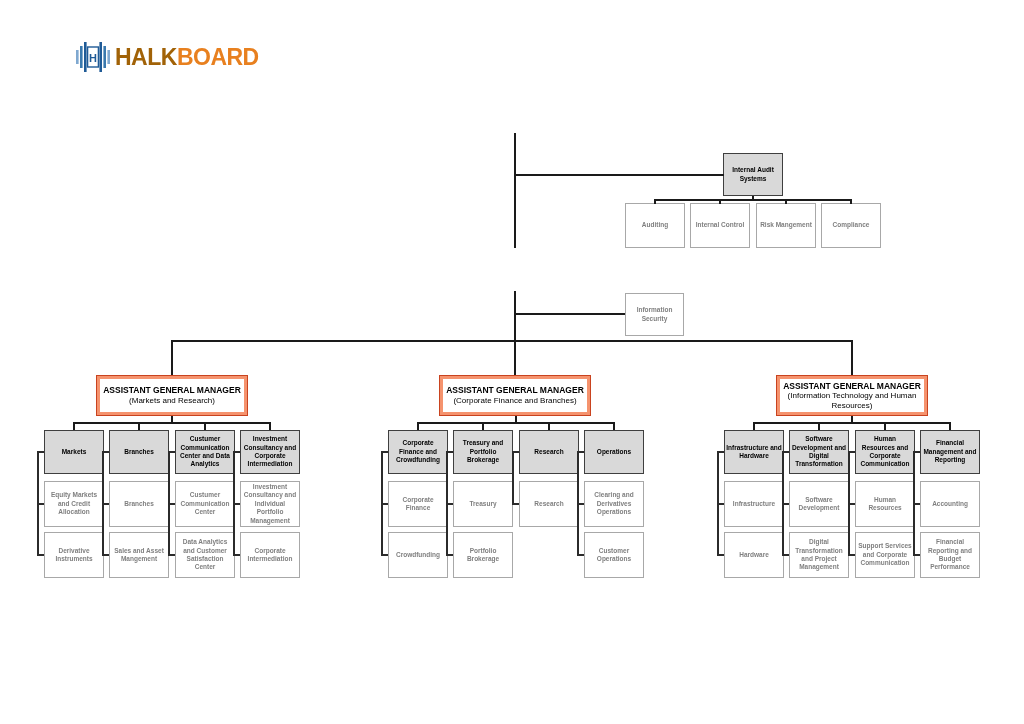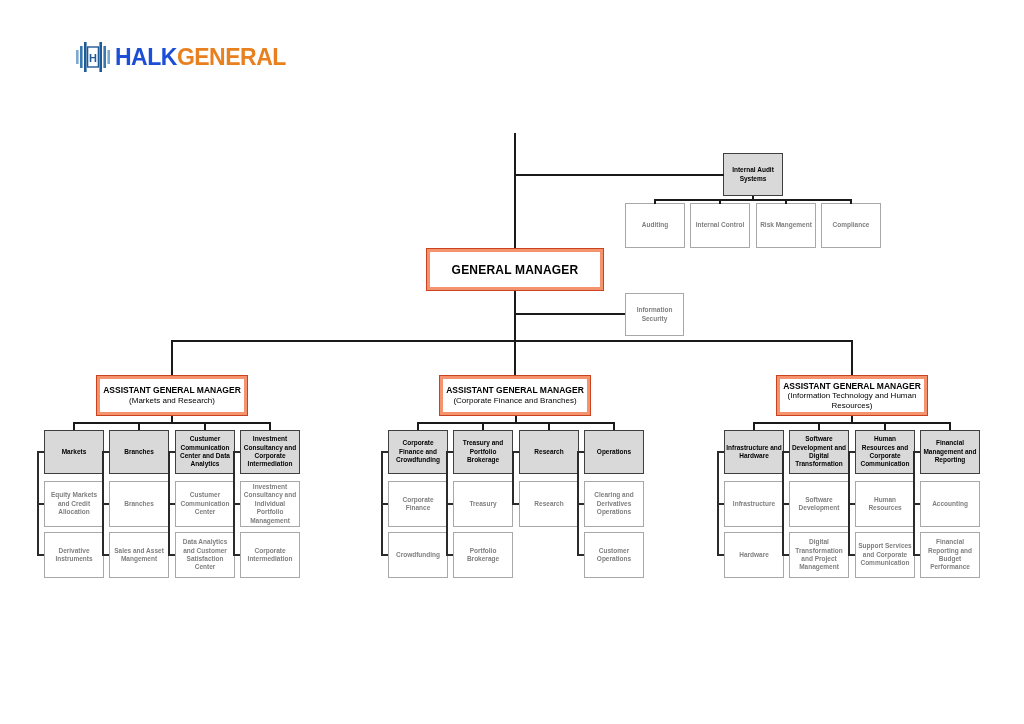--- a/index.html
+++ b/index.html
@@ -26,53 +26,50 @@
     font-size:6.5px; font-weight:bold; color:#000; line-height:1.3; padding:1px;
   }
   .white-sub {
     background:#ffffff; border:1px solid #a8a8a8;
     font-size:6.5px; font-weight:bold; color:#7f7f7f; line-height:1.3; padding:1px;
   }
   .connector { position:absolute; background:#1a1a1a; }
   .connector.thin { background:#2b2b2b; }
   #logo { position:absolute; left:75px; top:39px; display:flex; align-items:center; }
   #logo-text { font-size:23px; font-weight:bold; letter-spacing:-0.5px; margin-left:4px; }
-  .halk { color:#1d4ed8; }
+  .halk { color:#a16207; }
   .invest { color:#e8801f; }
 </style>
 </head>
 <body>
 
 <div id="canvas">
 
   <div id="logo">
     <svg width="36" height="36" viewBox="0 0 36 36">
       <rect x="1" y="11" width="2.6" height="14" fill="#7fa8d0"></rect>
       <rect x="5" y="7" width="2.6" height="22" fill="#3a79ae"></rect>
       <rect x="9" y="3" width="2.6" height="30" fill="#1f5a96"></rect>
       <rect x="12.6" y="8" width="10.8" height="20" fill="#ffffff" stroke="#1f5a96" stroke-width="1.4"></rect>
       <text x="18" y="22.5" font-size="11" font-weight="bold" text-anchor="middle" font-family="Liberation Sans, sans-serif" fill="#1f5a96">H</text>
       <rect x="24.4" y="3" width="2.6" height="30" fill="#1f5a96"></rect>
       <rect x="28.4" y="7" width="2.6" height="22" fill="#3a79ae"></rect>
       <rect x="32.4" y="11" width="2.6" height="14" fill="#7fa8d0"></rect>
     </svg>
-    <div id="logo-text"><span class="halk">HALK</span><span class="invest">GENERAL</span></div>
+    <div id="logo-text"><span class="halk">HALK</span><span class="invest">BOARD</span></div>
   </div>
 
 
   <div class="box gray-hdr" style="left:723px; top:153px; width:60px; height:43px;">Internal Audit Systems</div>
 
   <div class="box white-sub" style="left:625px; top:203px; width:60px; height:45px;">Auditing</div>
   <div class="box white-sub" style="left:690px; top:203px; width:60px; height:45px;">Internal Control</div>
   <div class="box white-sub" style="left:756px; top:203px; width:60px; height:45px;">Risk Mangement</div>
   <div class="box white-sub" style="left:821px; top:203px; width:60px; height:45px;">Compliance</div>
 
-  <div class="box orange-box" style="left:426px; top:248px; width:178px; height:43px;">
-    <span class="board-title">GENERAL MANAGER</span>
-  </div>
 
   <div class="box white-sub" style="left:625px; top:293px; width:59px; height:43px;">Information Security</div>
 
   <div class="connector" style="left:514px; top:133px; width:2px; height:115px;"></div>
   <div class="connector" style="left:514px; top:174px; width:210px; height:2px;"></div>
   <div class="connector" style="left:752px; top:196px; width:2px; height:4px;"></div>
   <div class="connector" style="left:654px; top:199px; width:198px; height:2px;"></div>
   <div class="connector" style="left:654px; top:199px; width:2px; height:5px;"></div>
   <div class="connector" style="left:719px; top:199px; width:2px; height:5px;"></div>
   <div class="connector" style="left:785px; top:199px; width:2px; height:5px;"></div>

